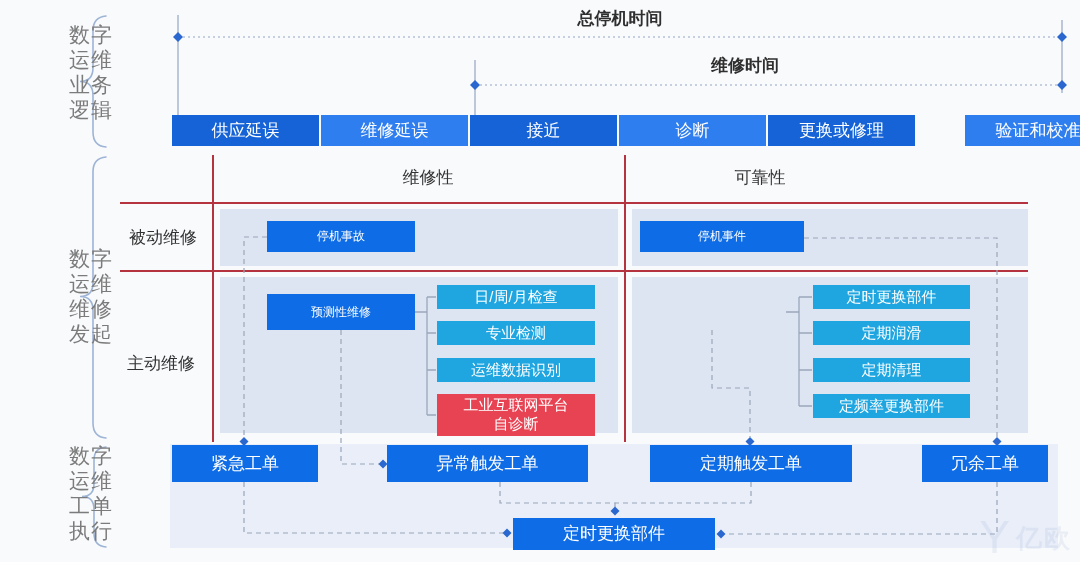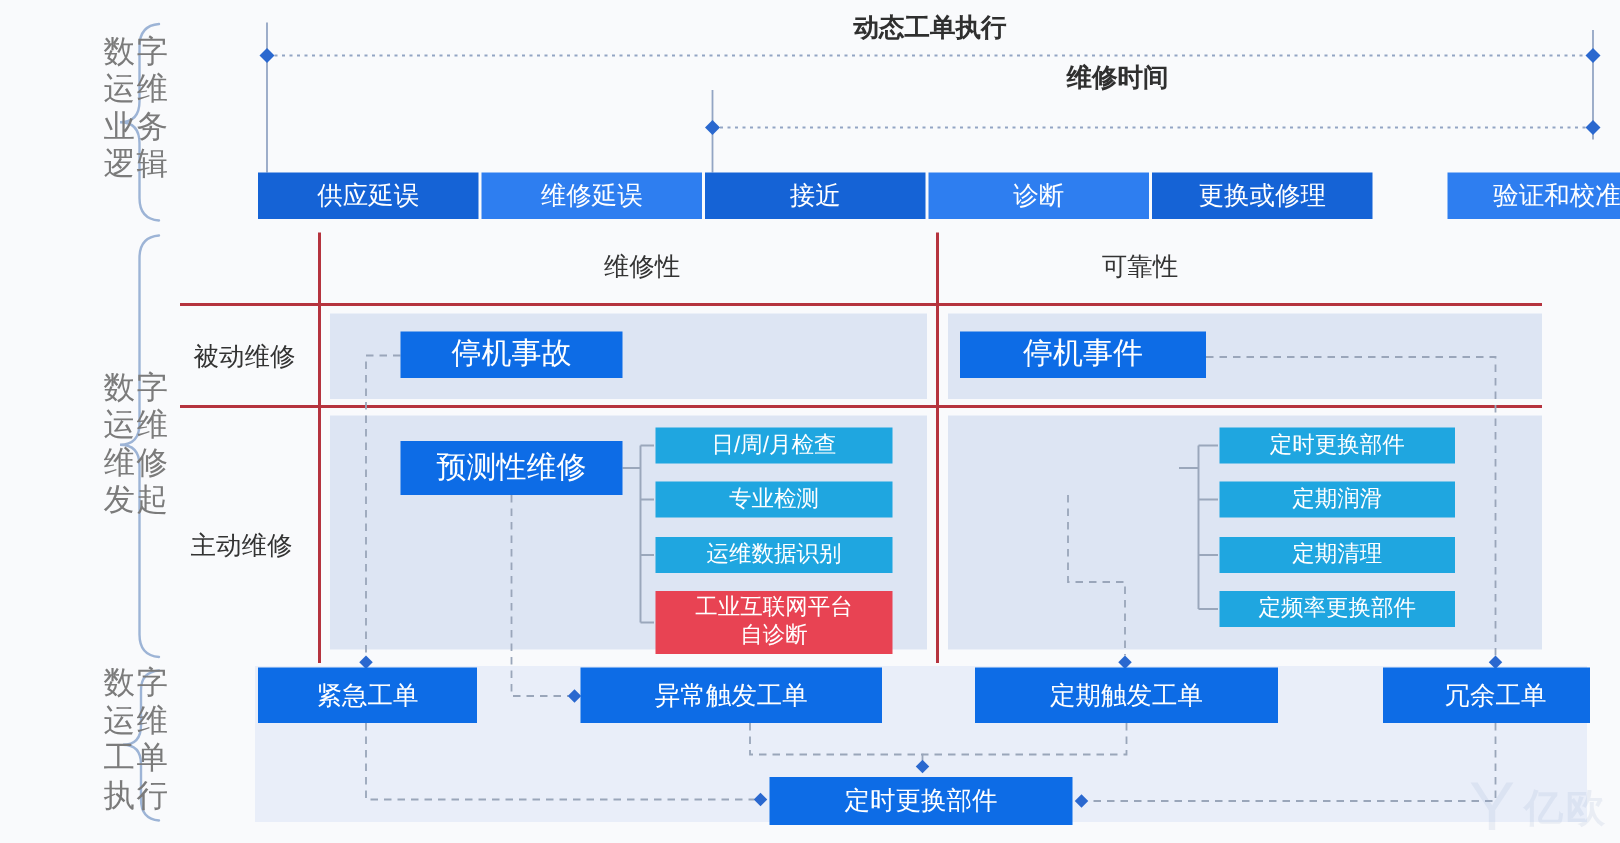--- a/index.html
+++ b/index.html
@@ -25,21 +25,21 @@
   .txt{position:absolute;z-index:3;display:flex;align-items:center;justify-content:center;text-align:center;}
   .sidelabel{position:absolute;z-index:3;width:44px;text-align:right;white-space:pre-line;
     font-size:21px;line-height:25px;color:#7b7b7b;letter-spacing:1px;}
   .h-title{font-size:17px;font-weight:600;color:#2f2f2f;}
   .h-col{font-size:17px;font-weight:500;color:#333;}
   .h-row{font-size:17px;font-weight:500;color:#333;}
   .box{position:absolute;z-index:3;display:flex;align-items:center;justify-content:center;
     text-align:center;color:#fff;white-space:pre-line;line-height:1.25;}
   .b-dark{background:#1563d6;font-size:17px;}
   .b-light{background:#2e7ef0;font-size:17px;}
-  .b-node{background:#0d6ce6;font-size:20px;}
+  .b-node{background:#0d6ce6;font-size:12px;}
   .b-cyan{background:#1fa6e0;font-size:15px;}
   .b-red{background:#e84353;font-size:15px;}
   .watermark{position:absolute;z-index:4;right:8px;bottom:6px;opacity:0.14;color:#8fa3c9;
     font-size:26px;font-weight:700;letter-spacing:2px;display:flex;align-items:flex-end;gap:4px;}
   .watermark .glyph{font-size:46px;line-height:38px;font-weight:400;}
 </style>
 </head>
 <body>
 
 <div class="stage">
@@ -98,22 +98,22 @@
 逻辑</div>
   <div class="sidelabel" style="left:69px;top:246px;">数字
 运维
 维修
 发起</div>
   <div class="sidelabel" style="left:69px;top:443px;">数字
 运维
 工单
 执行</div>
 
-  <div class="txt h-title" style="left:545px;top:7px;width:150px;height:22px;">动态工单执行</div>
-  <div class="txt h-title" style="left:680px;top:40px;width:130px;height:22px;">维修时间</div>
+  <div class="txt h-title" style="left:545px;top:7px;width:150px;height:22px;">总停机时间</div>
+  <div class="txt h-title" style="left:680px;top:54px;width:130px;height:22px;">维修时间</div>
 
   <div class="box b-dark" style="left:172px;top:115px;width:147px;height:31px;">供应延误</div>
   <div class="box b-light" style="left:321px;top:115px;width:147px;height:31px;">维修延误</div>
   <div class="box b-dark" style="left:470px;top:115px;width:147px;height:31px;">接近</div>
   <div class="box b-light" style="left:619px;top:115px;width:147px;height:31px;">诊断</div>
   <div class="box b-dark" style="left:768px;top:115px;width:147px;height:31px;">更换或修理</div>
   <div class="box b-light" style="left:917px;top:115px;width:146px;height:31px;margin-left:48px;">验证和校准</div>
 
   <div class="txt h-col" style="left:378px;top:165px;width:100px;height:24px;">维修性</div>
   <div class="txt h-col" style="left:710px;top:165px;width:100px;height:24px;">可靠性</div>
@@ -132,21 +132,21 @@
 自诊断</div>
 
   <div class="box b-cyan" style="left:813px;top:285px;width:157px;height:24px;">定时更换部件</div>
   <div class="box b-cyan" style="left:813px;top:321px;width:157px;height:24px;">定期润滑</div>
   <div class="box b-cyan" style="left:813px;top:358px;width:157px;height:24px;">定期清理</div>
   <div class="box b-cyan" style="left:813px;top:394px;width:157px;height:24px;">定频率更换部件</div>
 
   <div class="box b-node" style="left:172px;top:445px;width:146px;height:37px;font-size:17px;">紧急工单</div>
   <div class="box b-node" style="left:387px;top:445px;width:201px;height:37px;font-size:17px;">异常触发工单</div>
   <div class="box b-node" style="left:650px;top:445px;width:202px;height:37px;font-size:17px;">定期触发工单</div>
-  <div class="box b-node" style="left:922px;top:445px;width:126px;height:37px;font-size:17px;padding-left:12px;">冗余工单</div>
+  <div class="box b-node" style="left:922px;top:445px;width:126px;height:37px;font-size:17px;">冗余工单</div>
   <div class="box b-node" style="left:513px;top:518px;width:202px;height:32px;font-size:17px;">定时更换部件</div>
 
   <div class="watermark">
     <span class="glyph">Y</span>
     <span>亿欧</span>
   </div>
 
 </div>
 
 </body></html>

